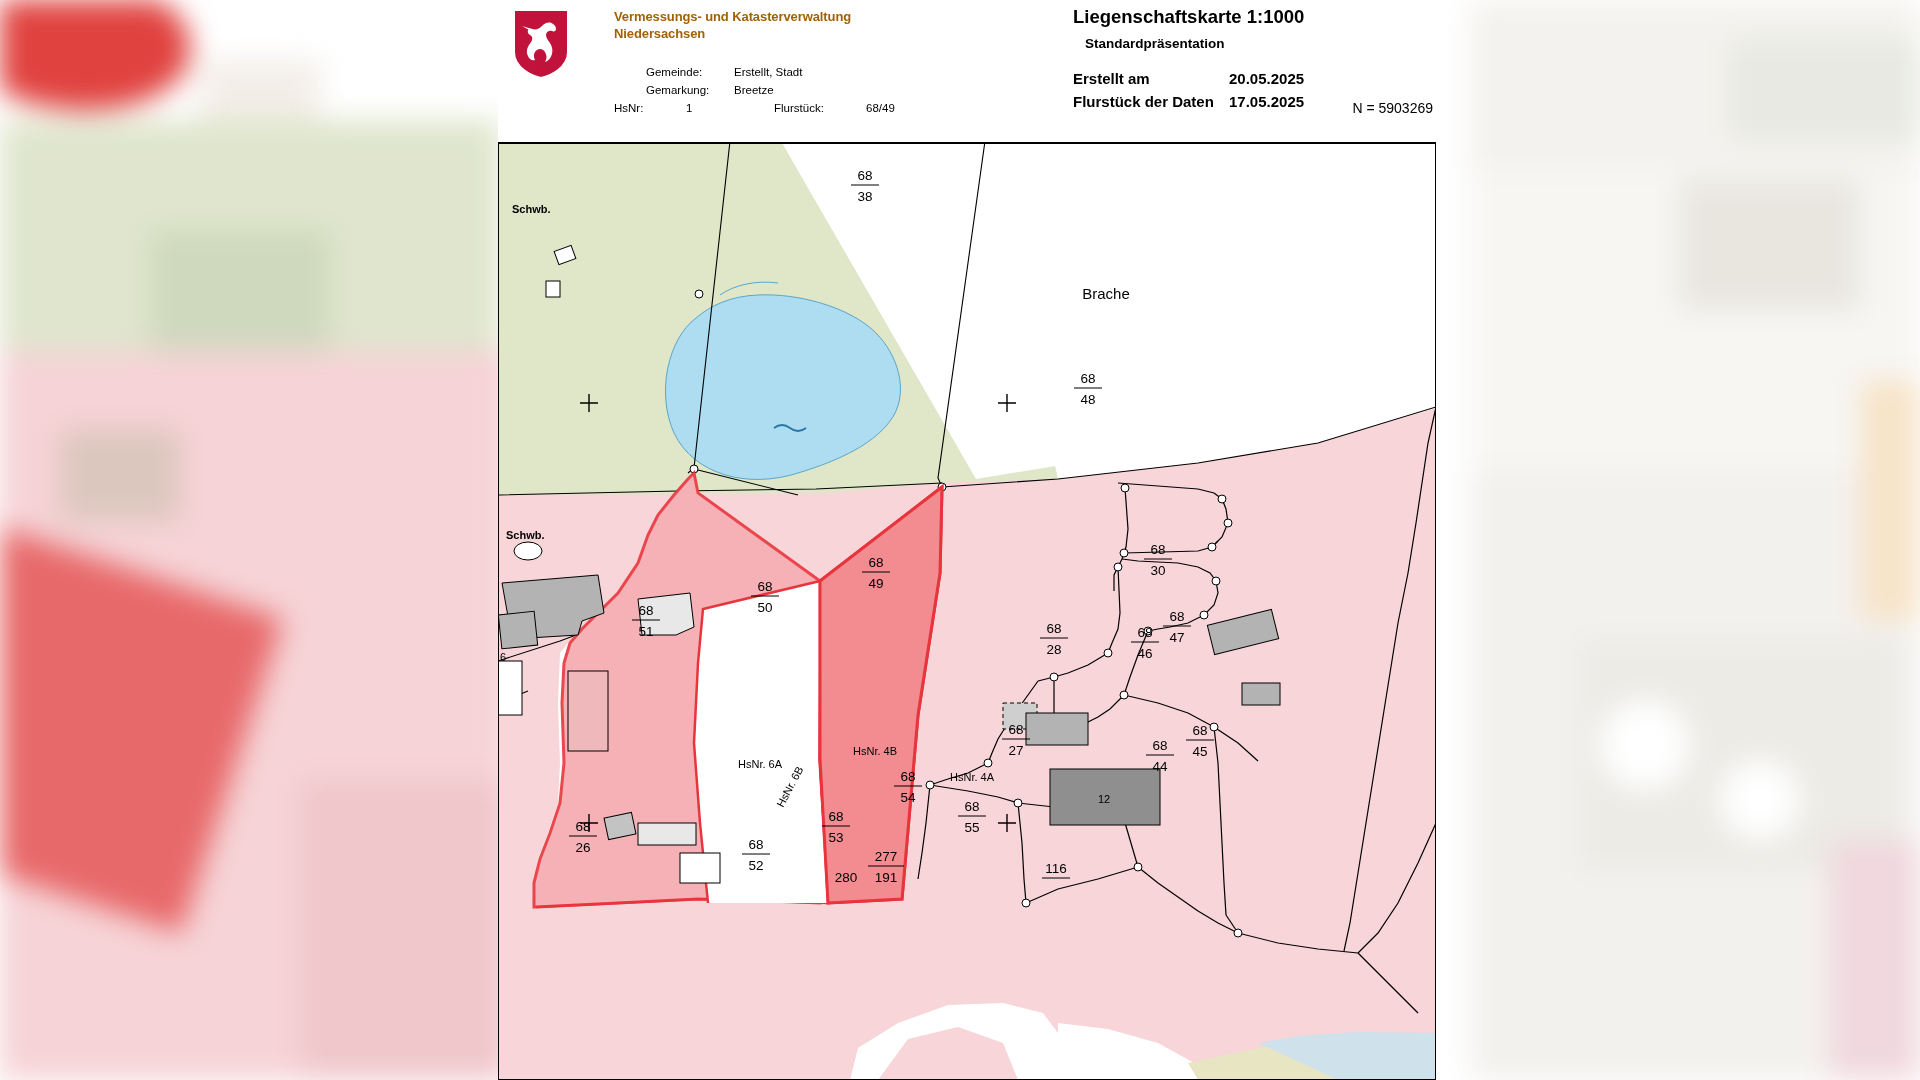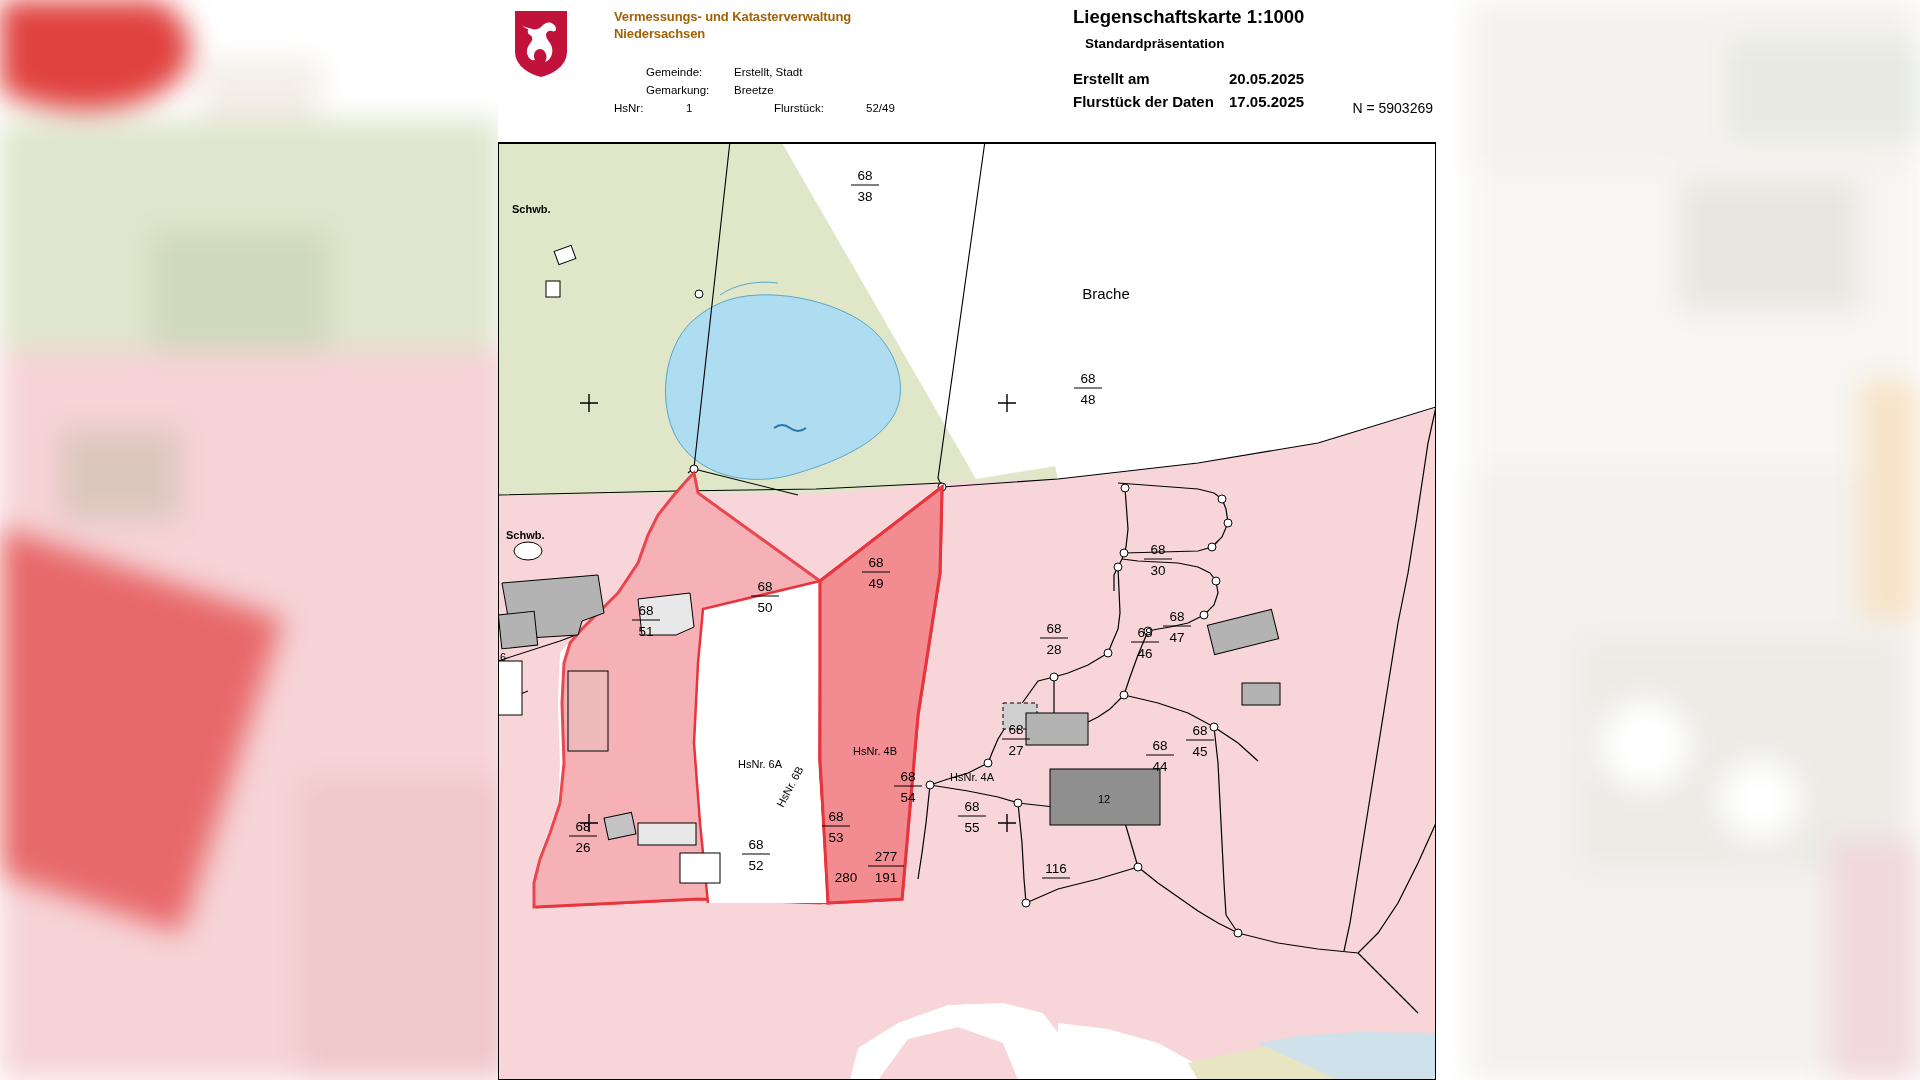--- a/index.html
+++ b/index.html
@@ -148,21 +148,21 @@
       </svg>
 
       <div class="hdr-title">
         <div>Vermessungs- und Katasterverwaltung</div>
         <div>Niedersachsen</div>
       </div>
 
       <div class="hdr-meta">
         <span class="row"><span class="lbl">Gemeinde:</span><span>Erstellt, Stadt</span></span>
         <span class="row"><span class="lbl">Gemarkung:</span><span>Breetze</span></span>
-        <span class="row"><span class="lbl2">HsNr:</span><span class="lbl">1</span><span class="lbl3">Flurstück:</span><span>52/49</span></span>
+        <span class="row"><span class="lbl2">HsNr:</span><span class="lbl">1</span><span class="lbl3">Flurstück:</span><span>68/49</span></span>
       </div>
 
       <div class="hdr-right">
         <div class="hdr-scale">Liegenschaftskarte 1:1000</div>
         <div class="hdr-pres">Standardpräsentation</div>
         <div class="hdr-dates">
           <div><span class="d-lbl">Erstellt am</span><span>20.05.2025</span></div>
           <div><span class="d-lbl">Flurstück der Daten</span><span>17.05.2025</span></div>
         </div>
         <div class="hdr-n">N = 5903269</div>

